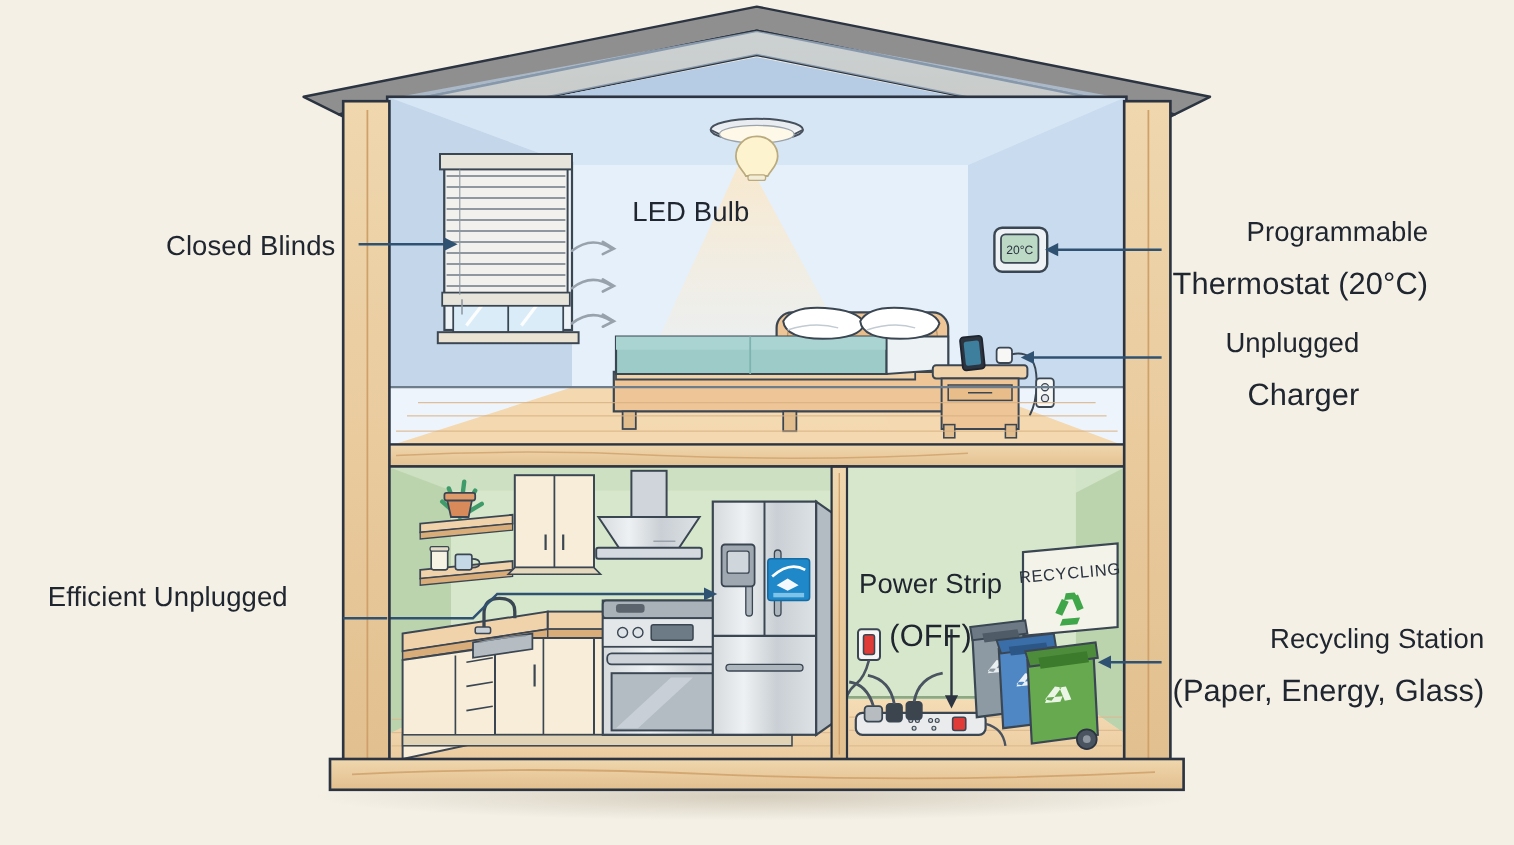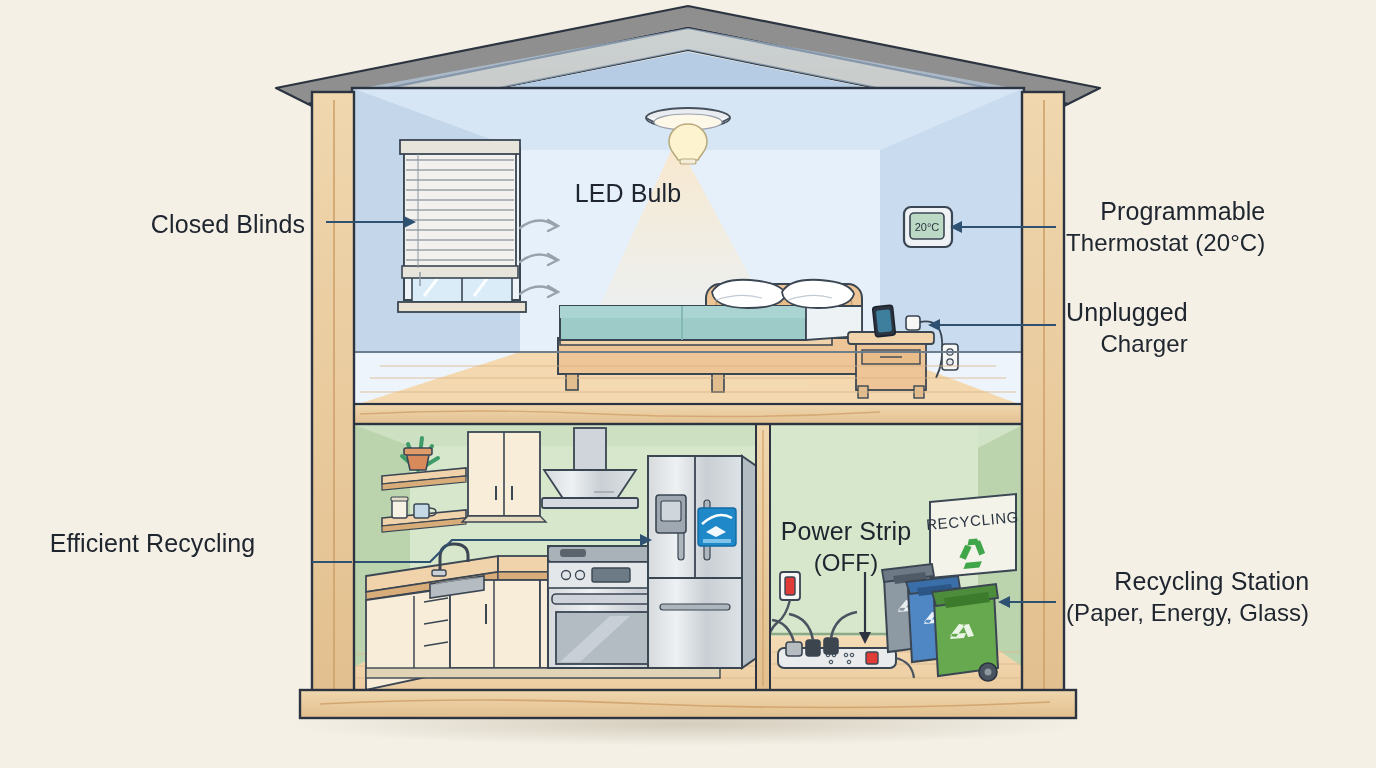--- a/index.html
+++ b/index.html
@@ -14,21 +14,21 @@
   svg.scene{position:absolute;left:0;top:0;width:1376px;height:768px;}
   .lbl{
     position:absolute;
     font-family:"Liberation Sans","DejaVu Sans",sans-serif;
     color:#20262f;
     font-size:25px;
     line-height:31px;
     letter-spacing:.1px;
     white-space:nowrap;
   }
-  .lbl .sub{display:block;font-size:24px;}
+  .lbl .sub{display:block;font-size:28px;margin-top:15px;}
   .lbl.center{text-align:center;}
   .lbl.right{text-align:right;}
   .lbl.left{text-align:right;}
 </style>
 </head>
 <body>
 
 <div id="stage">
 
   <svg class="scene" viewBox="0 0 1376 768">
@@ -464,27 +464,27 @@
 
   <div class="lbl right" style="left:0;top:209px;width:305px;">
     <span>Closed Blinds</span>
   </div>
 
   <div class="lbl left" style="left:1066px;top:196px;">
     <span>Programmable</span>
     <span class="sub">Thermostat (20°C)</span>
   </div>
 
-  <div class="lbl left" style="left:1066px;top:297px;">
+  <div class="lbl left" style="left:1066px;top:297px;padding-left:48px;">
     <span>Unplugged</span>
     <span class="sub">Charger</span>
   </div>
 
   <div class="lbl center" style="left:0;top:528px;width:305px;">
-    <span>Efficient Recycling</span>
+    <span>Efficient Unplugged</span>
   </div>
 
   <div class="lbl center" style="left:764px;top:516px;width:164px;">
     <span>Power Strip</span>
     <span class="sub">(OFF)</span>
   </div>
 
   <div class="lbl left" style="left:1066px;top:566px;">
     <span>Recycling Station</span>
     <span class="sub">(Paper, Energy, Glass)</span>

